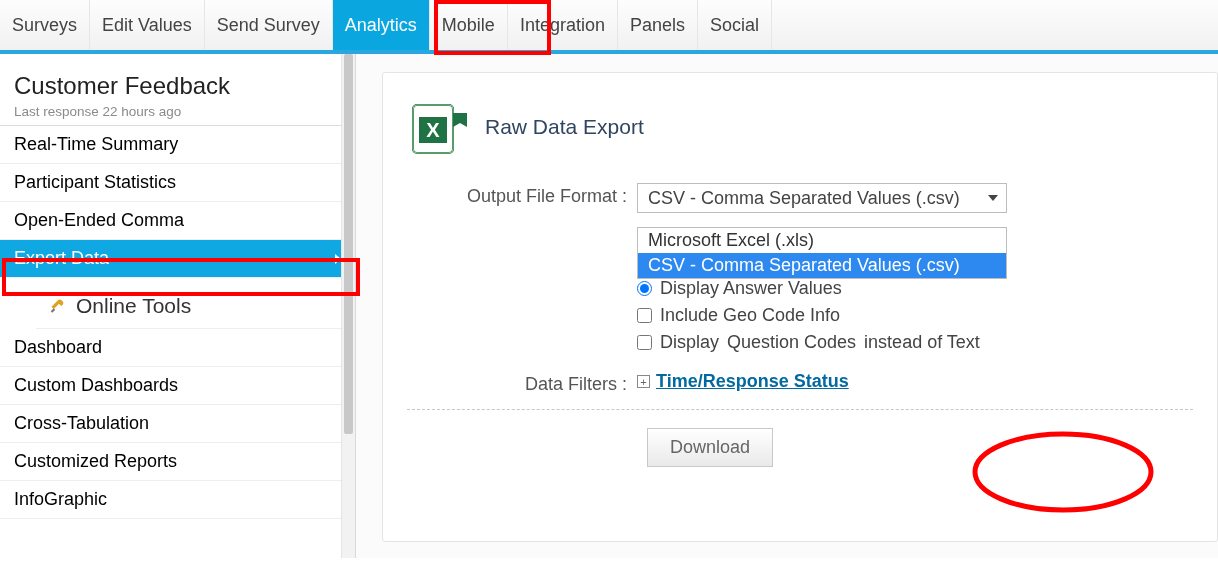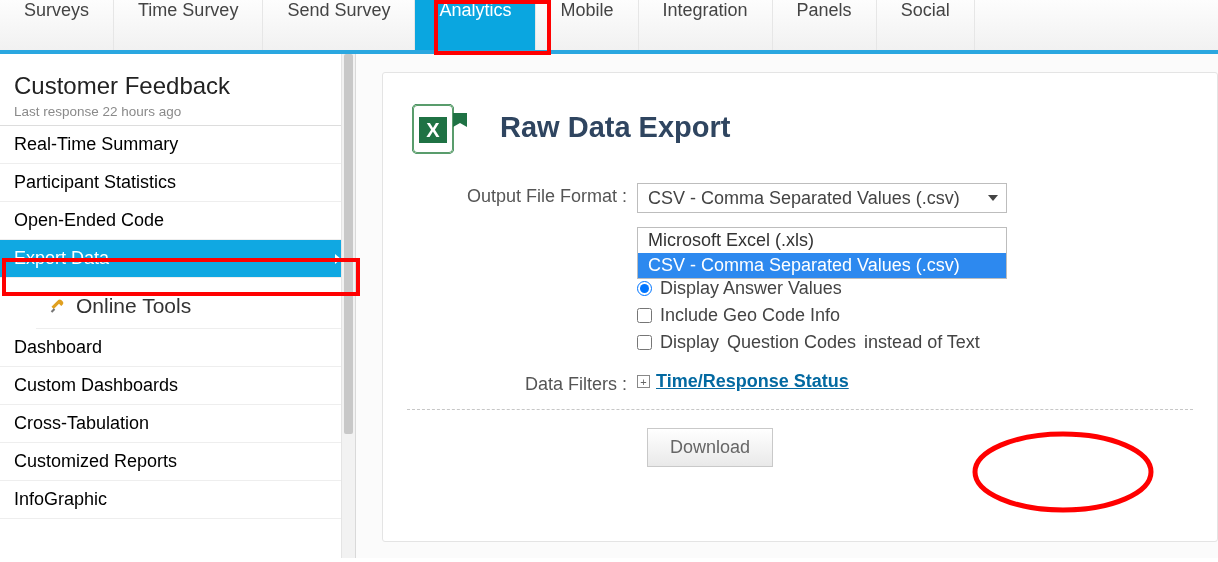--- a/index.html
+++ b/index.html
@@ -13,22 +13,23 @@
     }
 
     
     .topnav {
       display: flex;
       background: linear-gradient(#fdfdfd,#f1f1f1);
       border-bottom: 4px solid #2aa7e0;
       height: 54px;
     }
     .topnav .tab {
-      padding: 0 24px;
+      padding: 0 12px;
       display: flex;
+      align-items: center;
       font-size: 18px;
       color: #444;
       cursor: pointer;
       border-right: 1px solid #e6e6e6;
     }
     .topnav .tab.active {
       background: #0aa6e0;
       color: #fff;
     }
 
@@ -128,24 +129,23 @@
       min-height: 470px;
     }
 
     .panel-title-row {
       display:flex;
       align-items:center;
       gap:14px;
       margin-bottom: 24px;
     }
     .panel-title {
-      font-size: 29px;
+      font-size: 21px;
       color: #2f4560;
-      font-weight: 700;
-      margin-left: 15px;
+      font-weight: 400;
     }
     .excel-icon { width:64px; height:64px; }
 
     .form-row {
       display:flex;
       align-items:flex-start;
       margin-bottom: 4px;
       font-size:18px;
       color:#555;
     }
@@ -238,21 +238,21 @@
     }
   </style>
 </head>
 <body>
 
 <div class="topnav">
   <div class="tab">
       <span>Surveys</span>
     </div>
   <div class="tab">
-      <span>Time Survey</span>
+      <span>Edit Values</span>
     </div>
   <div class="tab">
       <span>Send Survey</span>
     </div>
   <div class="tab active">
       <span>Analytics</span>
     </div>
   <div class="tab">
       <span>Mobile</span>
     </div>
@@ -275,21 +275,21 @@
       <div class="last-response">Last response 22 hours ago</div>
     </div>
 
     <div class="menu-item">
         <span>Real-Time Summary</span>
       </div>
     <div class="menu-item">
         <span>Participant Statistics</span>
       </div>
     <div class="menu-item">
-        <span>Open-Ended Code</span>
+        <span>Open-Ended Comma</span>
       </div>
     <div class="menu-item active">
       <span>Export Data</span>
       <span class="arrow-right"></span>
     </div>
 
     <div class="sub-header">
       <svg class="tools-icon" viewBox="0 0 24 24">
         <path fill="#e0a020" d="M22 19l-7-7 2-2c1-1 1-3 0-4l-2-2c-1-1-3-1-4 0l-2 2-7 7 3 3 7-7 7 7 3 3z"></path>
         <path fill="#777" d="M3 21l4-4-2-2-4 4z"></path>

